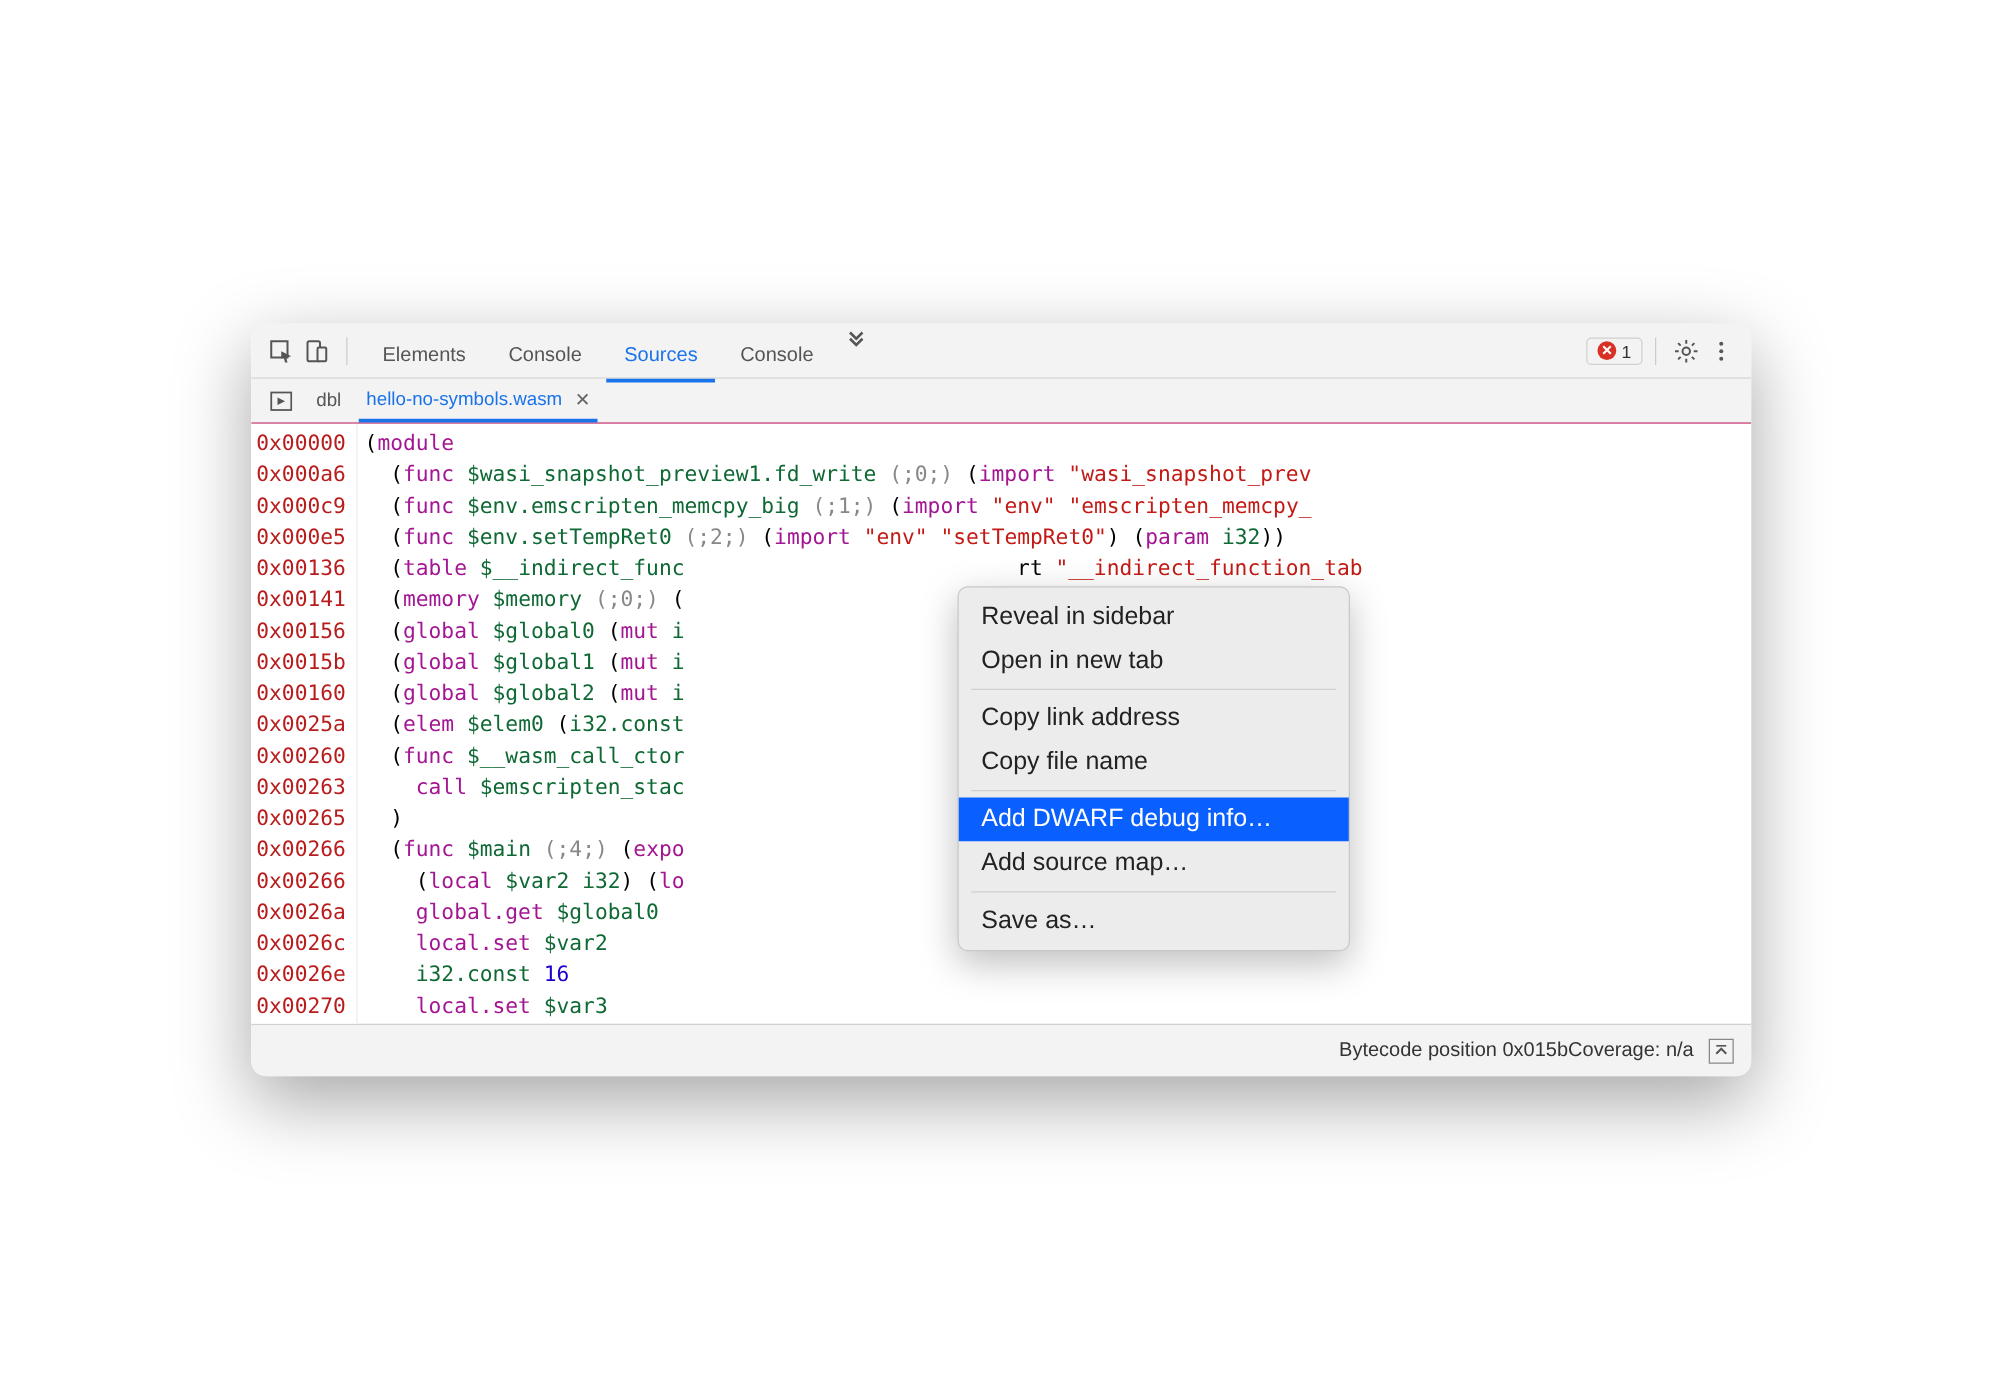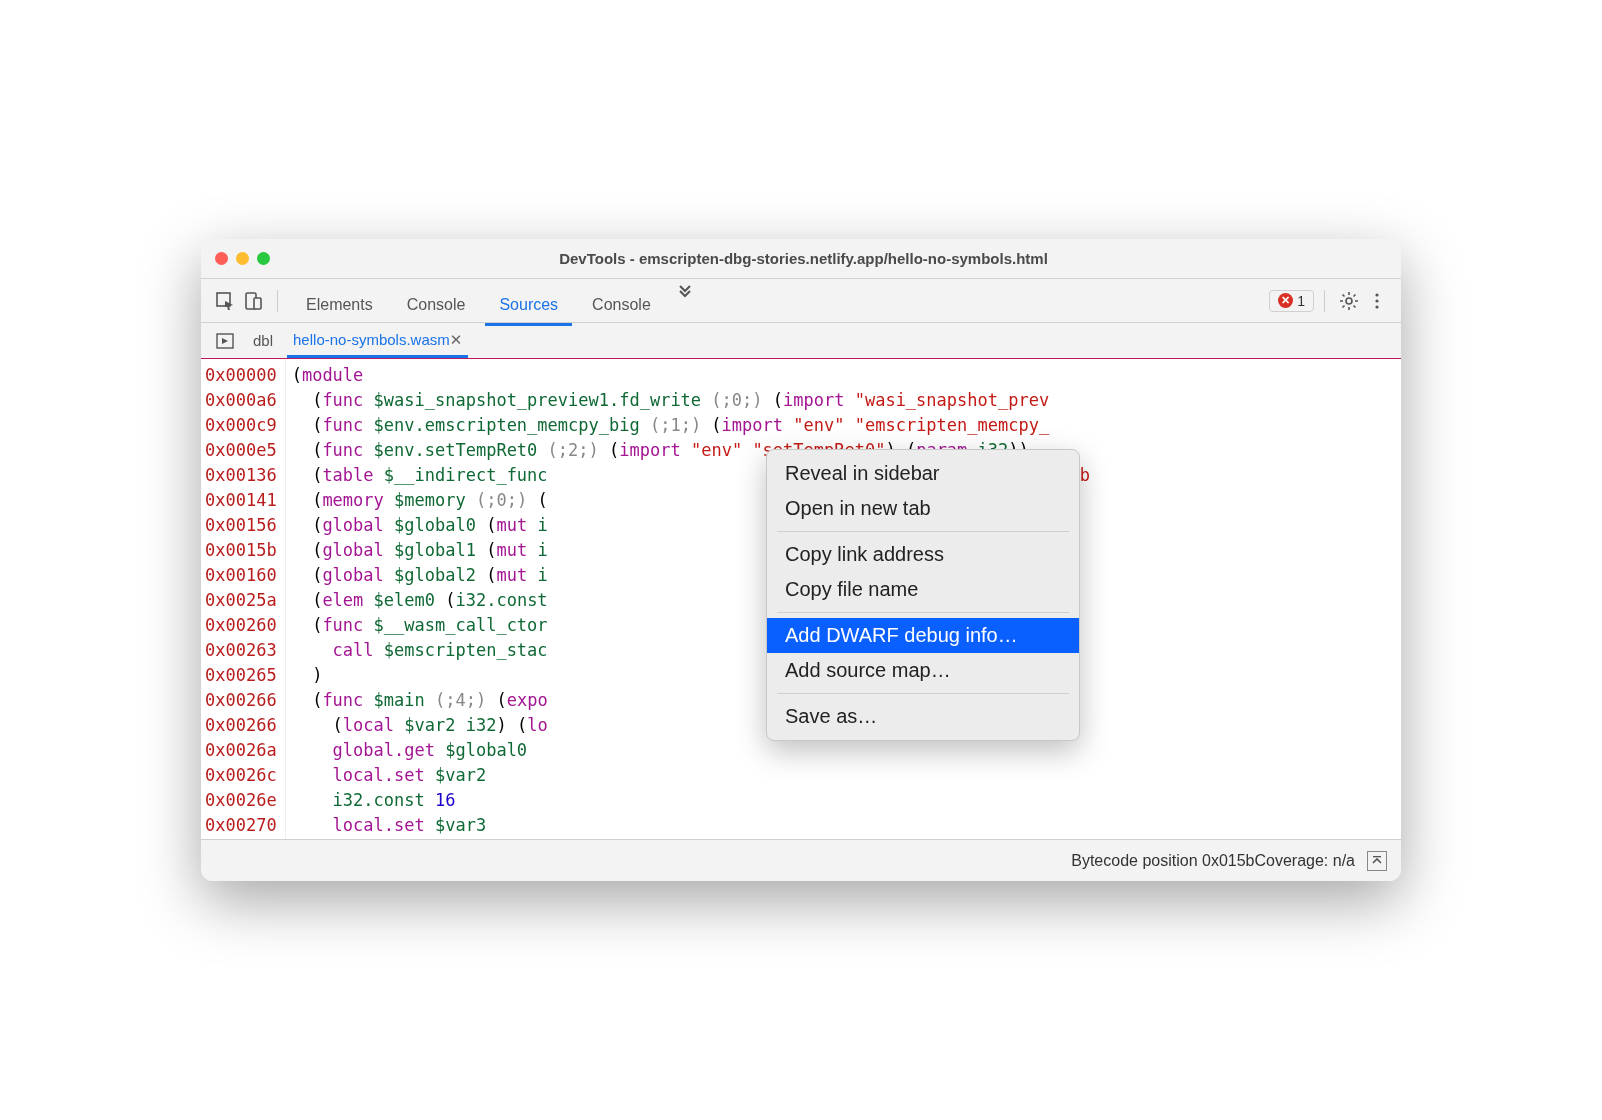--- a/index.html
+++ b/index.html
@@ -54,21 +54,21 @@
   border:1px solid #d0d0d0; border-radius:4px; padding:2px 8px;
   font-size:14px; color:#333;
 }
 .err-circle { width:15px;height:15px;border-radius:50%;background:#d93025;color:#fff;display:flex;align-items:center;justify-content:center;font-size:11px;font-weight:bold; }
 .subbar {
   height: 36px; background:#f3f3f3; border-bottom:1px solid #be185d;
   display:flex;align-items:center;padding:0 10px;gap:14px;
 }
 .file-tab {
   padding: 7px 6px 6px; font-size:15px; color:#1a73e8;
-  border-bottom: 3px solid #1a73e8; display:flex;align-items:center;
+  border-bottom: 3px solid #1a73e8; display:flex;align-items:center;gap:10px;
 }
 .file-tab .x { color:#666; cursor:pointer; }
 .code-area { display:flex; font-family: Menlo, Consolas, monospace; font-size:17px; line-height:25px; background:#fff; max-height: 480px; overflow:hidden;}
 .gutter { text-align:right; color:#b91c1c; padding: 4px 8px 4px 4px; background:#fff; user-select:none; border-right:1px solid #eee;}
 .code { padding: 4px 0 4px 6px; white-space:pre; color:#000; overflow:hidden;}
 .kw { color:#a31592; }
 .id { color:#0f6934; }
 .ty { color:#0f6934; }
 .str { color:#c41a16; }
 .num { color:#1c00cf; }
@@ -88,28 +88,20 @@
 .cm-item.hover { background:#0a60ff;color:#fff; }
 .cm-sep { height:1px;background:#cfcfcf;margin:5px 10px; }
 .sub-label { font-size:15px;color:#555; }
 svg { display:block; }
 </style>
 </head>
 <body>
 
 <div class="window">
 
-  <div class="titlebar">
-    <div class="traffic">
-      <div class="light red"></div>
-      <div class="light yellow"></div>
-      <div class="light green"></div>
-    </div>
-    <div class="title-text">DevTools - emscripten-dbg-stories.netlify.app/hello-no-symbols.html</div>
-  </div>
 
   <div class="toolbar">
     <div class="tb-icon">
       <svg width="20" height="20" viewBox="0 0 20 20">
           <rect x="2" y="2" width="13" height="13" fill="none" stroke="#555" stroke-width="1.6"></rect>
           <path d="M10 10 L18 14 L14 15 L15 19 L13 19 L12 15 L10 16 Z" fill="#555"></path>
         </svg>
     </div>
     <div class="tb-icon">
       <svg width="20" height="20" viewBox="0 0 20 20">

